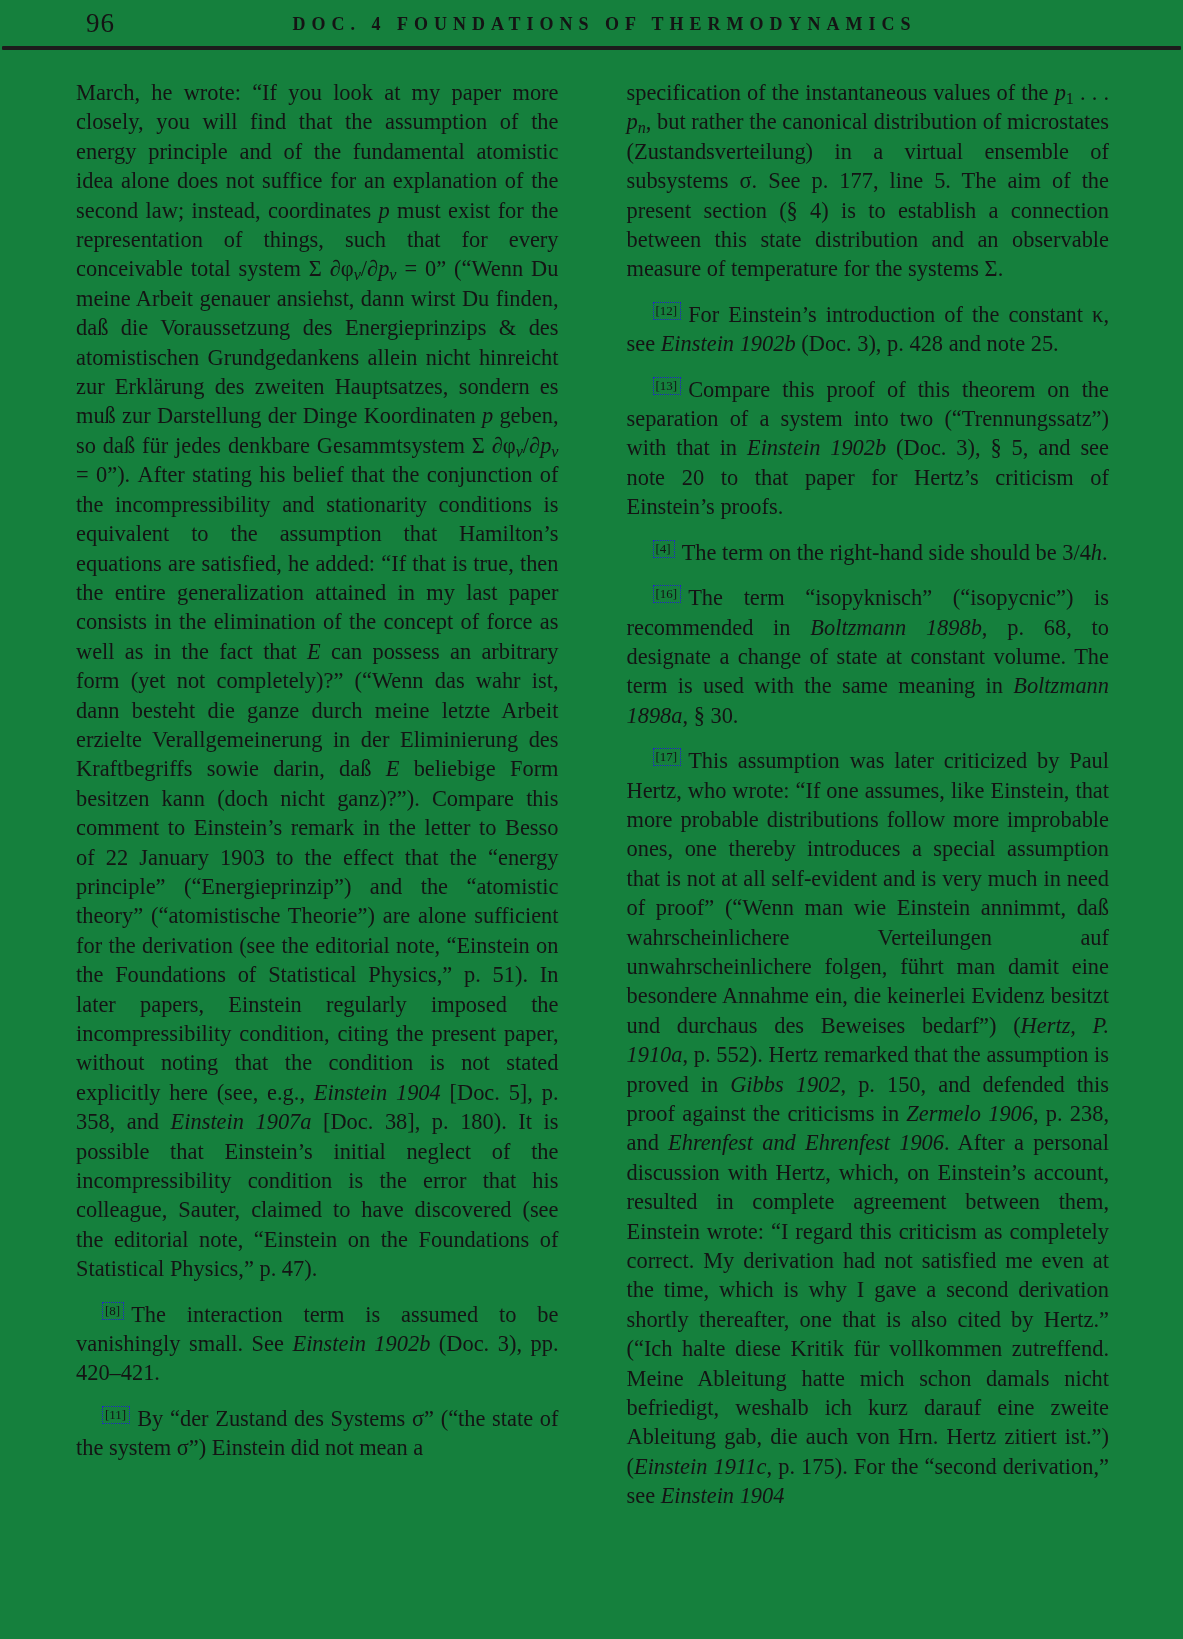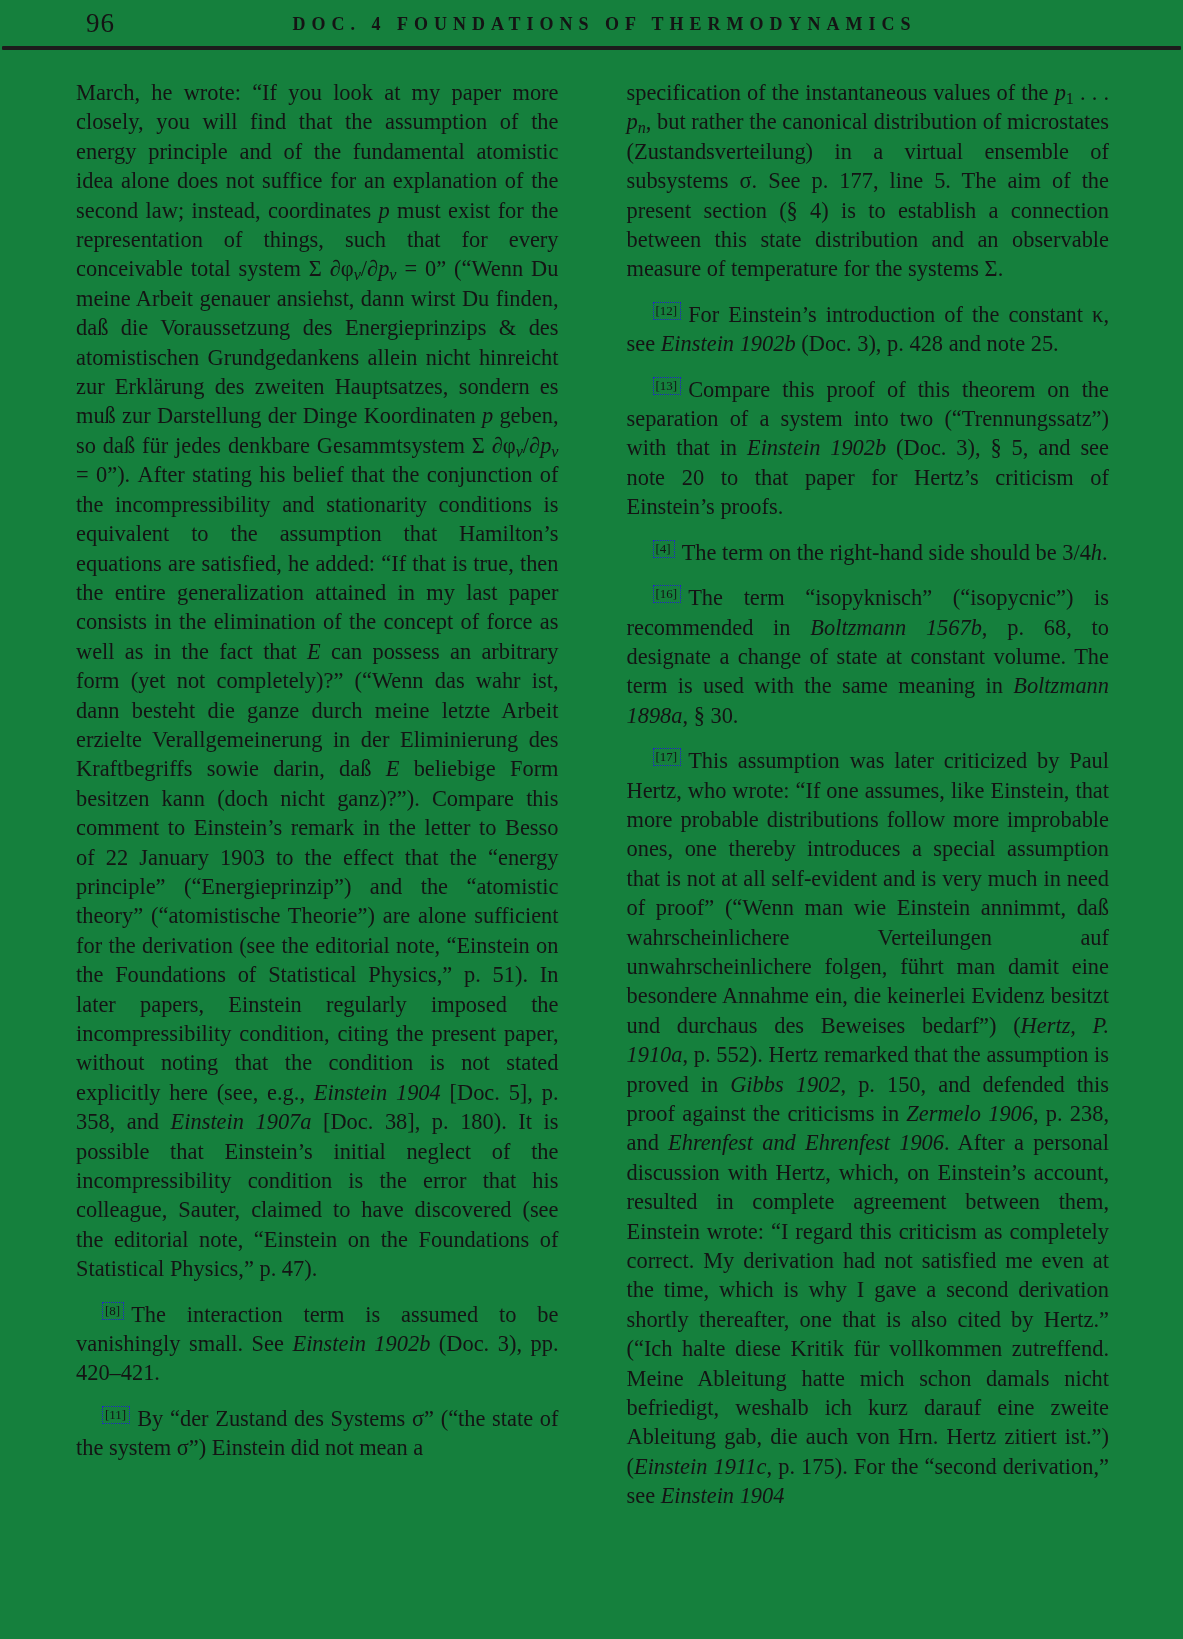--- a/index.html
+++ b/index.html
@@ -80,17 +80,17 @@
     <div class="col" id="col-left">
         <p class="para cont"><span>March, he wrote: “If you look at my paper more closely, you will find that the assumption of the energy principle and of the fundamental atomistic idea alone does not suffice for an explanation of the second law; instead, coordinates </span><span class="it">p</span><span> must exist for the representation of things, such that for every conceivable total system Σ ∂φ</span><span class="it sb">ν</span><span>/∂</span><span class="it">p</span><span class="it sb">ν</span><span> = 0” (“Wenn Du meine Arbeit genauer ansiehst, dann wirst Du finden, daß die Voraussetzung des Energieprinzips &amp; des atomistischen Grundgedankens allein nicht hinreicht zur Erklärung des zweiten Hauptsatzes, sondern es muß zur Darstellung der Dinge Koordinaten </span><span class="it">p</span><span> geben, so daß für jedes denkbare Gesammtsystem Σ ∂φ</span><span class="it sb">ν</span><span>/∂</span><span class="it">p</span><span class="it sb">ν</span><span> = 0”). After stating his belief that the conjunction of the incompressibility and stationarity conditions is equivalent to the assumption that Hamilton’s equations are satisfied, he added: “If that is true, then the entire generalization attained in my last paper consists in the elimination of the concept of force as well as in the fact that </span><span class="it">E</span><span> can possess an arbitrary form (yet not completely)?” (“Wenn das wahr ist, dann besteht die ganze durch meine letzte Arbeit erzielte Verallgemeinerung in der Eliminierung des Kraftbegriffs sowie darin, daß </span><span class="it">E</span><span> beliebige Form besitzen kann (doch nicht ganz)?”). Compare this comment to Einstein’s remark in the letter to Besso of 22 January 1903 to the effect that the “energy principle” (“Energieprinzip”) and the “atomistic theory” (“atomistische Theorie”) are alone sufficient for the derivation (see the editorial note, “Einstein on the Foundations of Statistical Physics,” p. 51). In later papers, Einstein regularly imposed the incompressibility condition, citing the present paper, without noting that the condition is not stated explicitly here (see, e.g., </span><span class="it">Einstein 1904</span><span> [Doc. 5], p. 358, and </span><span class="it">Einstein 1907a</span><span> [Doc. 38], p. 180). It is possible that Einstein’s initial neglect of the incompressibility condition is the error that his colleague, Sauter, claimed to have discovered (see the editorial note, “Einstein on the Foundations of Statistical Physics,” p. 47).</span></p>
         <p class="para note"><span class="marker">[8]</span><span>The interaction term is assumed to be vanishingly small. See </span><span class="it">Einstein 1902b</span><span> (Doc. 3), pp. 420–421.</span></p>
         <p class="para note"><span class="marker">[11]</span><span>By “der Zustand des Systems σ” (“the state of the system σ”) Einstein did not mean a</span></p>
       </div>
     <div class="col" id="col-right">
         <p class="para cont"><span>specification of the instantaneous values of the </span><span class="it">p</span><span class="sb">1</span><span> . . . </span><span class="it">p</span><span class="it sb">n</span><span>, but rather the canonical distribution of microstates (Zustandsverteilung) in a virtual ensemble of subsystems σ. See p. 177, line 5. The aim of the present section (§ 4) is to establish a connection between this state distribution and an observable measure of temperature for the systems Σ.</span></p>
         <p class="para note"><span class="marker">[12]</span><span>For Einstein’s introduction of the constant κ, see </span><span class="it">Einstein 1902b</span><span> (Doc. 3), p. 428 and note 25.</span></p>
         <p class="para note"><span class="marker">[13]</span><span>Compare this proof of this theorem on the separation of a system into two (“Trennungssatz”) with that in </span><span class="it">Einstein 1902b</span><span> (Doc. 3), § 5, and see note 20 to that paper for Hertz’s criticism of Einstein’s proofs.</span></p>
         <p class="para note"><span class="marker">[4]</span><span>The term on the right-hand side should be 3/4</span><span class="it">h</span><span>.</span></p>
-        <p class="para note"><span class="marker">[16]</span><span>The term “isopyknisch” (“isopycnic”) is recommended in </span><span class="it">Boltzmann 1567b</span><span>, p. 68, to designate a change of state at constant volume. The term is used with the same meaning in </span><span class="it">Boltzmann 1898a</span><span>, § 30.</span></p>
+        <p class="para note"><span class="marker">[16]</span><span>The term “isopyknisch” (“isopycnic”) is recommended in </span><span class="it">Boltzmann 1898b</span><span>, p. 68, to designate a change of state at constant volume. The term is used with the same meaning in </span><span class="it">Boltzmann 1898a</span><span>, § 30.</span></p>
         <p class="para note"><span class="marker">[17]</span><span>This assumption was later criticized by Paul Hertz, who wrote: “If one assumes, like Einstein, that more probable distributions follow more improbable ones, one thereby introduces a special assumption that is not at all self-evident and is very much in need of proof” (“Wenn man wie Einstein annimmt, daß wahrscheinlichere Verteilungen auf unwahrscheinlichere folgen, führt man damit eine besondere Annahme ein, die keinerlei Evidenz besitzt und durchaus des Beweises bedarf”) (</span><span class="it">Hertz, P. 1910a</span><span>, p. 552). Hertz remarked that the assumption is proved in </span><span class="it">Gibbs 1902</span><span>, p. 150, and defended this proof against the criticisms in </span><span class="it">Zermelo 1906</span><span>, p. 238, and </span><span class="it">Ehrenfest and Ehrenfest 1906</span><span>. After a personal discussion with Hertz, which, on Einstein’s account, resulted in complete agreement between them, Einstein wrote: “I regard this criticism as completely correct. My derivation had not satisfied me even at the time, which is why I gave a second derivation shortly thereafter, one that is also cited by Hertz.” (“Ich halte diese Kritik für vollkommen zutreffend. Meine Ableitung hatte mich schon damals nicht befriedigt, weshalb ich kurz darauf eine zweite Ableitung gab, die auch von Hrn. Hertz zitiert ist.”) (</span><span class="it">Einstein 1911c</span><span>, p. 175). For the “second derivation,” see </span><span class="it">Einstein 1904</span></p>
       </div>
   </div>
 </div>
 
 </body></html>

